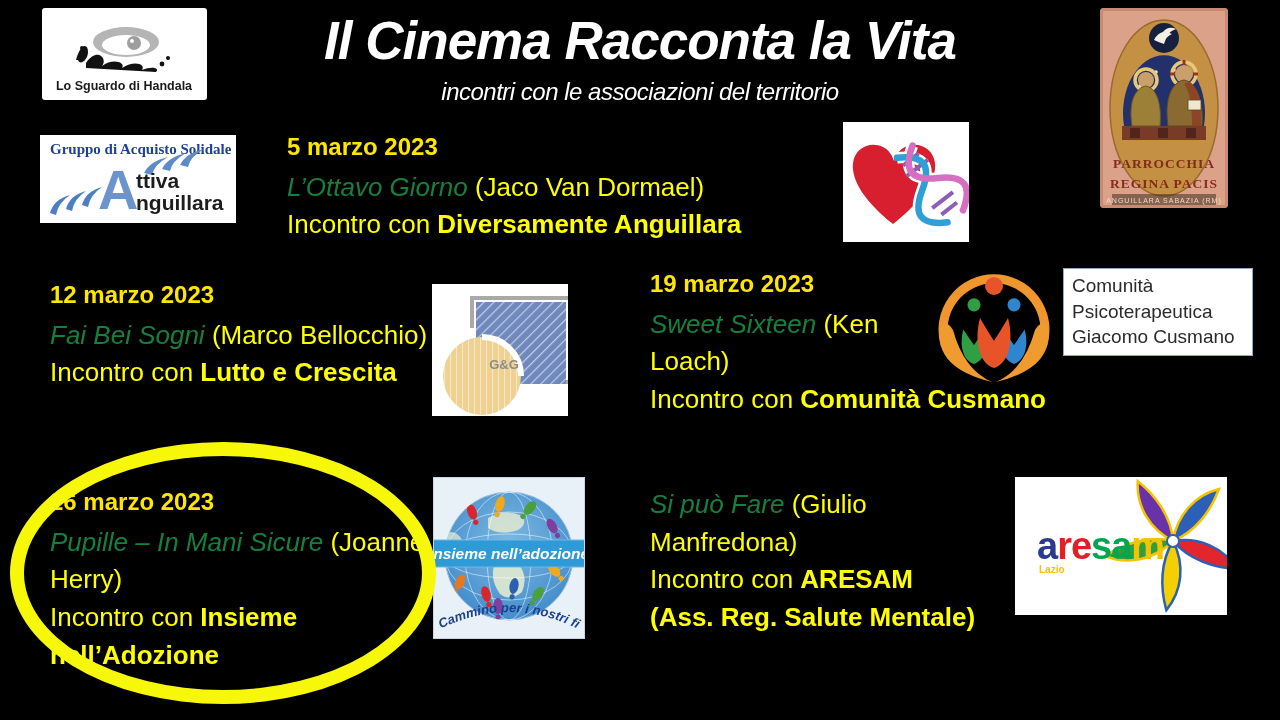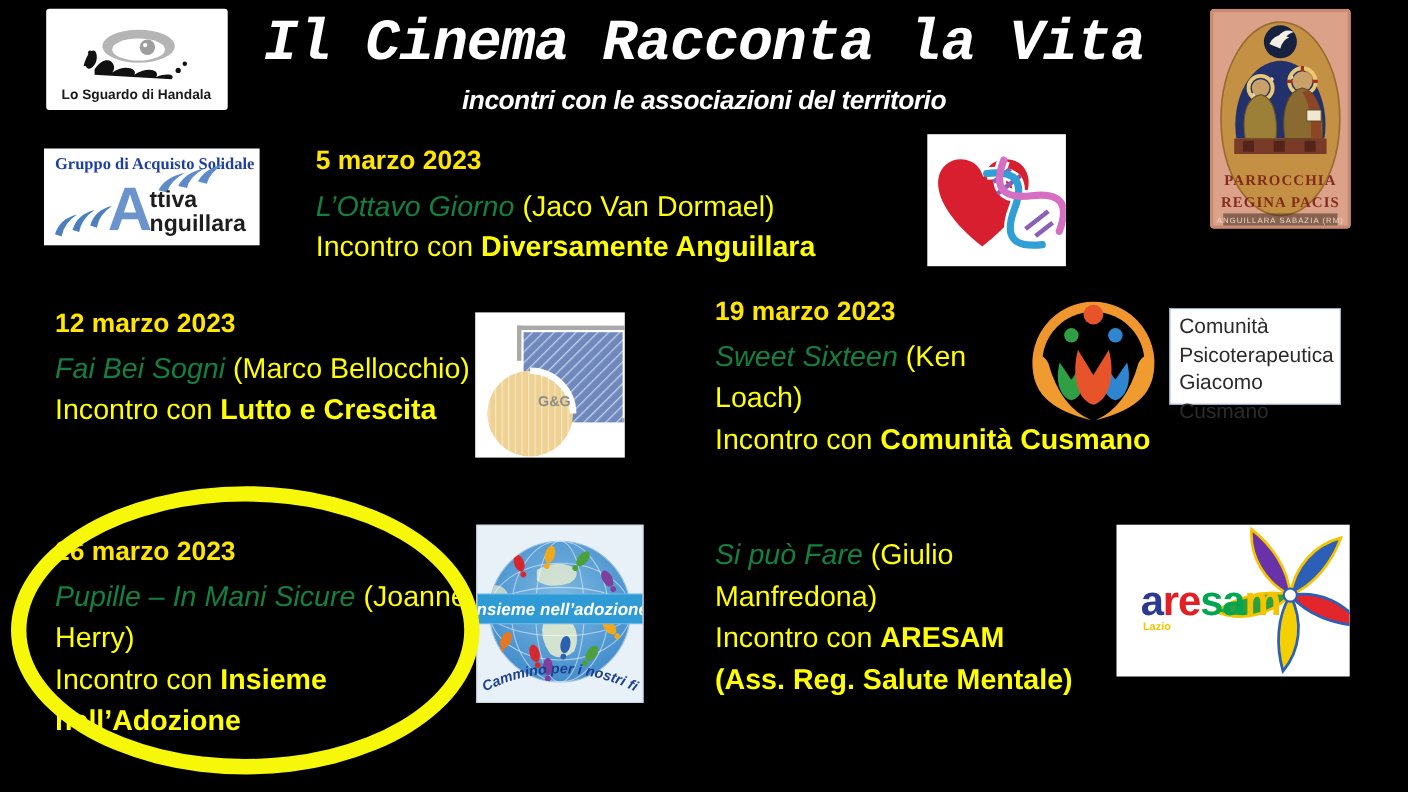--- a/index.html
+++ b/index.html
@@ -5,37 +5,37 @@
   html,body{margin:0;padding:0;background:#111;}
   .slide{
     position:relative;width:1280px;height:720px;background:#000;overflow:hidden;
     font-family:"Liberation Sans",sans-serif;
   }
   .abs{position:absolute;}
 
   
   .title{
     left:0;right:0;top:10px;text-align:center;color:#fff;
-    font-size:53px;font-style:italic;font-weight:600;letter-spacing:-1px;font-family:Liberation Mono, monospace;
+    font-size:53px;font-style:italic;font-weight:600;letter-spacing:-1px;
   }
   .subtitle{
     left:0;right:0;top:78px;text-align:center;color:#fff;
-    font-size:24px;font-style:italic;font-weight:700;letter-spacing:-0.5px;
+    font-size:24px;font-style:italic;font-weight:400;letter-spacing:-0.5px;
   }
 
   
   .whitebox{background:#fff;overflow:hidden;}
   .handala{left:42px;top:8px;width:165px;height:92px;border-radius:3px;}
   .attiva{left:40px;top:135px;width:196px;height:88px;}
   .regina{left:1100px;top:8px;width:128px;height:200px;border-radius:4px;overflow:hidden;}
   .heart{left:843px;top:122px;width:126px;height:120px;}
   .gg{left:432px;top:284px;width:136px;height:132px;}
   .cus-hands{left:928px;top:268px;width:132px;height:118px;}
   .cus-box{
-    left:1063px;top:280px;width:156px;height:88px;background:#fff;border:1px solid #93a9c2;
+    left:1063px;top:268px;width:190px;height:88px;background:#fff;border:1px solid #93a9c2;
     box-sizing:border-box;padding:4px 0 0 8px;color:#2b2b2b;font-size:19px;line-height:1.35;
   }
   .globe{left:433px;top:477px;width:152px;height:162px;background:#e9f1f8;border:1px solid #c8d6e4;box-sizing:border-box;}
   .aresam{left:1015px;top:477px;width:212px;height:138px;}
 
   
   .event{color:#ffff00;font-size:26px;line-height:1.45;}
   .event .date{color:#ffe600;font-weight:bold;font-size:24px;line-height:1.2;margin-bottom:7px;}
   .film{color:#15803d;font-style:italic;}
   .assoc{font-weight:bold;}

